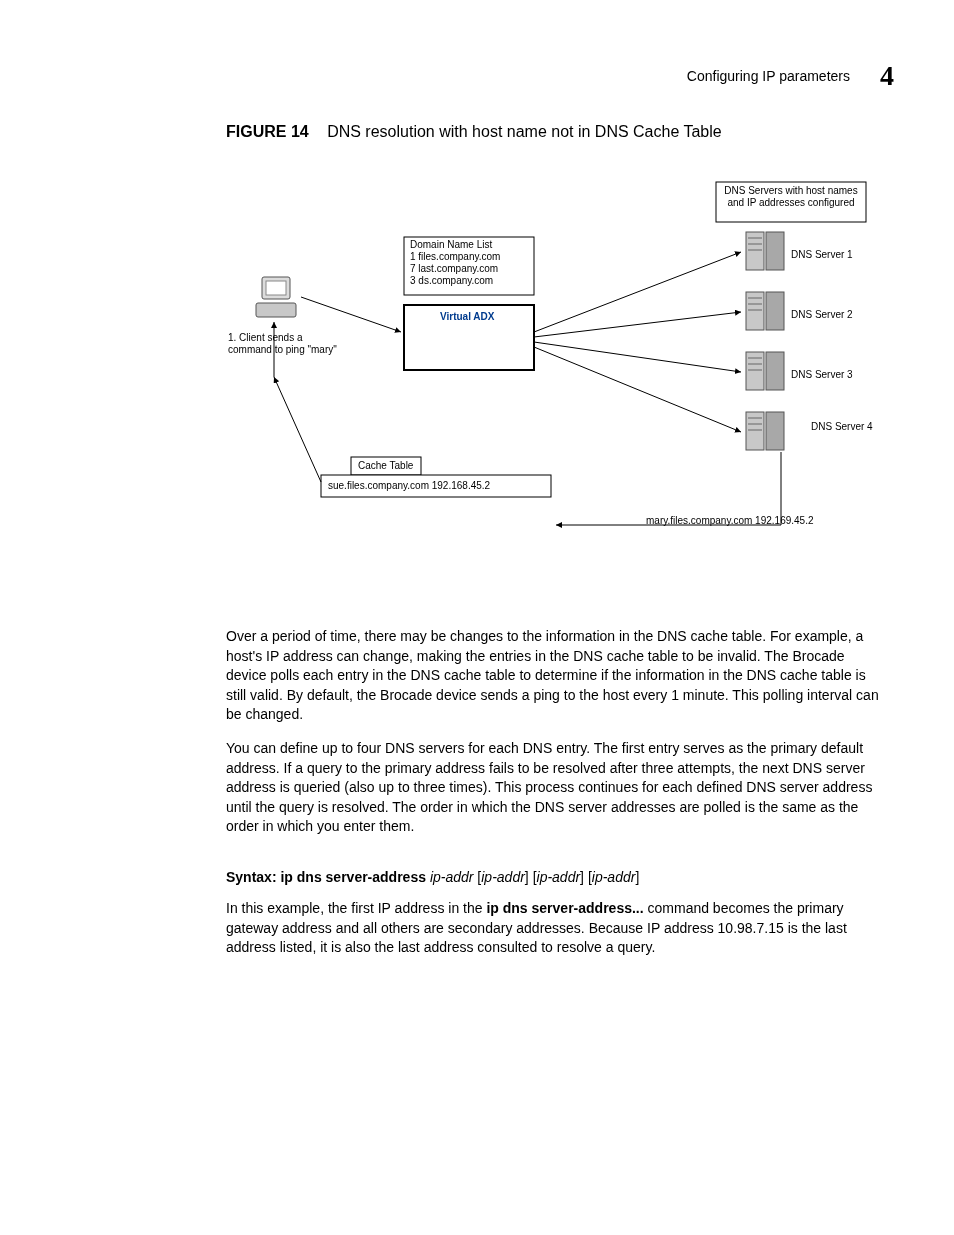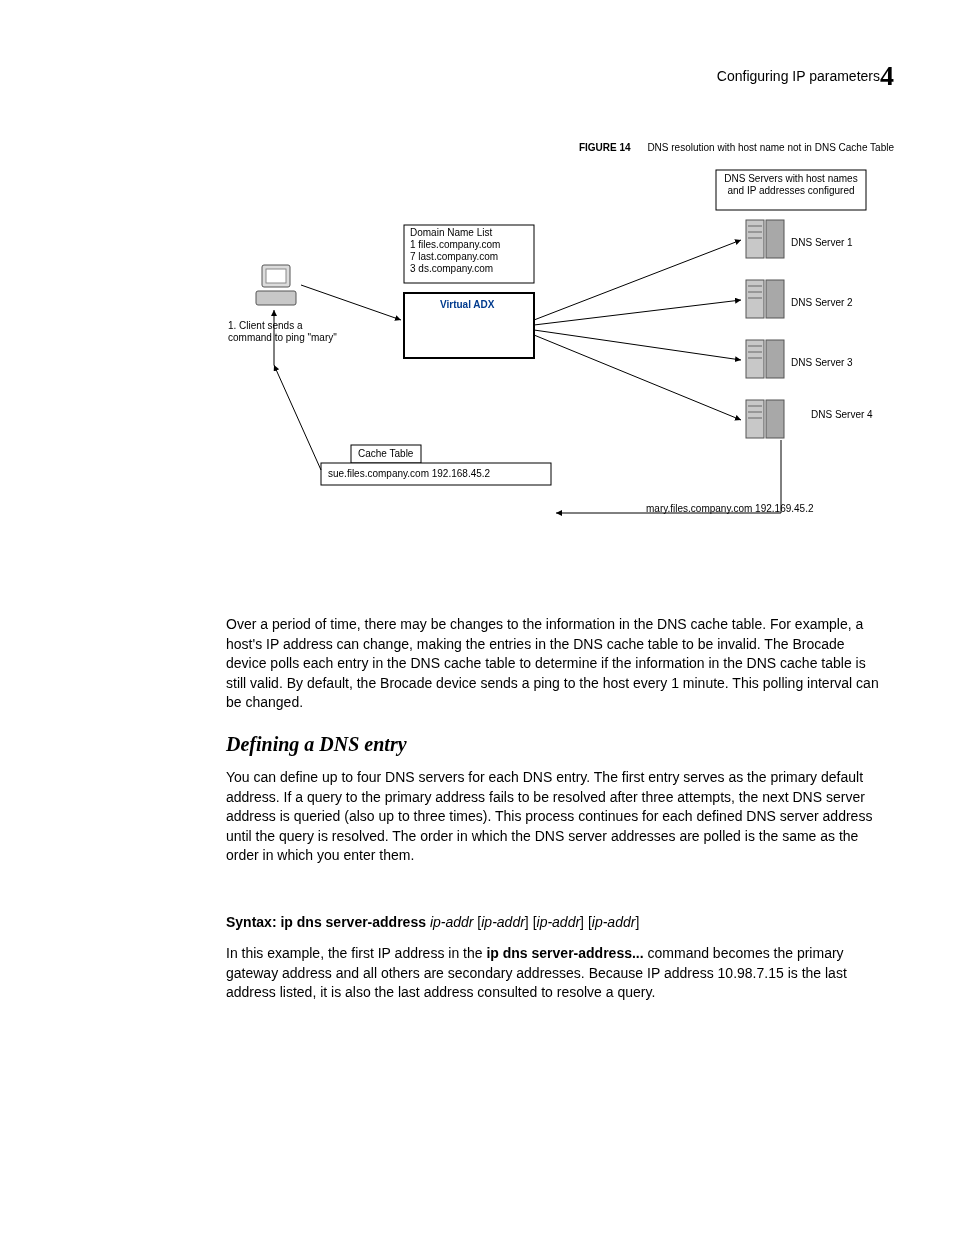--- a/index.html
+++ b/index.html
@@ -10,34 +10,34 @@
     color: #000;
     width: 954px;
   }
   .page {
     padding: 60px 60px 60px 226px;
   }
   .header-row {
     display: flex;
     justify-content: flex-end;
     align-items: center;
-    margin-bottom: 50px;
+    gap: 30px;
+    margin-bottom: 31px;
   }
   .header-title {
     font-size: 14px;
   }
   .chapter-num {
     font-family: Georgia, 'Times New Roman', serif;
     font-size: 28px;
     font-weight: bold;
   }
   .figure-caption {
-    font-size: 10px;
-    margin-bottom: 12px;
-    text-align: right;
+    font-size: 16px;
+    margin-bottom: 36px;
   }
   .figure-caption b {
     font-weight: bold;
     margin-right: 14px;
   }
   .diagram {
     width: 670px;
     height: 410px;
     position: relative;
     margin-bottom: 40px;
@@ -56,21 +56,21 @@
   }
   .section-heading {
     font-family: Georgia, 'Times New Roman', serif;
     font-style: italic;
     font-weight: bold;
     font-size: 20px;
     margin: 20px 0 12px 0;
   }
   .syntax-line {
     font-size: 14px;
-    margin: 48px 0 14px 0;
+    margin: 32px 0 14px 0;
   }
   .syntax-line .bold { font-weight: bold; }
   .syntax-line .ital { font-style: italic; }
 </style>
 </head>
 <body>
 
 <div class="page">
 
   <div class="header-row">
@@ -166,21 +166,20 @@
     <div class="dnode-label" style="left:565px; top:192px;">DNS Server 3</div>
     <div class="dnode-label" style="left:565px; top:244px;margin-left:20px;">DNS Server 4</div>
 
     <div class="dnode-label" style="left:132px; top:283px;">Cache Table</div>
     <div class="dnode-label" style="left:102px; top:303px;">sue.files.company.com  192.168.45.2</div>
     <div class="dnode-label" style="left:420px; top:338px;">mary.files.company.com  192.169.45.2</div>
   </div>
 
   <p class="body-text">Over a period of time, there may be changes to the information in the DNS cache table. For example, a host's IP address can change, making the entries in the DNS cache table to be invalid. The Brocade device polls each entry in the DNS cache table to determine if the information in the DNS cache table is still valid. By default, the Brocade device sends a ping to the host every 1 minute. This polling interval can be changed.</p>
 
-  <div class="section-heading">Defining a DNS entry</div>
 
   <p class="body-text">You can define up to four DNS servers for each DNS entry. The first entry serves as the primary default address. If a query to the primary address fails to be resolved after three attempts, the next DNS server address is queried (also up to three times). This process continues for each defined DNS server address until the query is resolved. The order in which the DNS server addresses are polled is the same as the order in which you enter them.</p>
 
   <div class="syntax-line">
     <span class="bold">Syntax:</span>
     <span> </span>
     <span class="bold">ip dns server-address</span>
     <span> </span>
     <span class="ital">ip-addr</span>
     <span> [</span><span class="ital">ip-addr</span><span>]</span>

